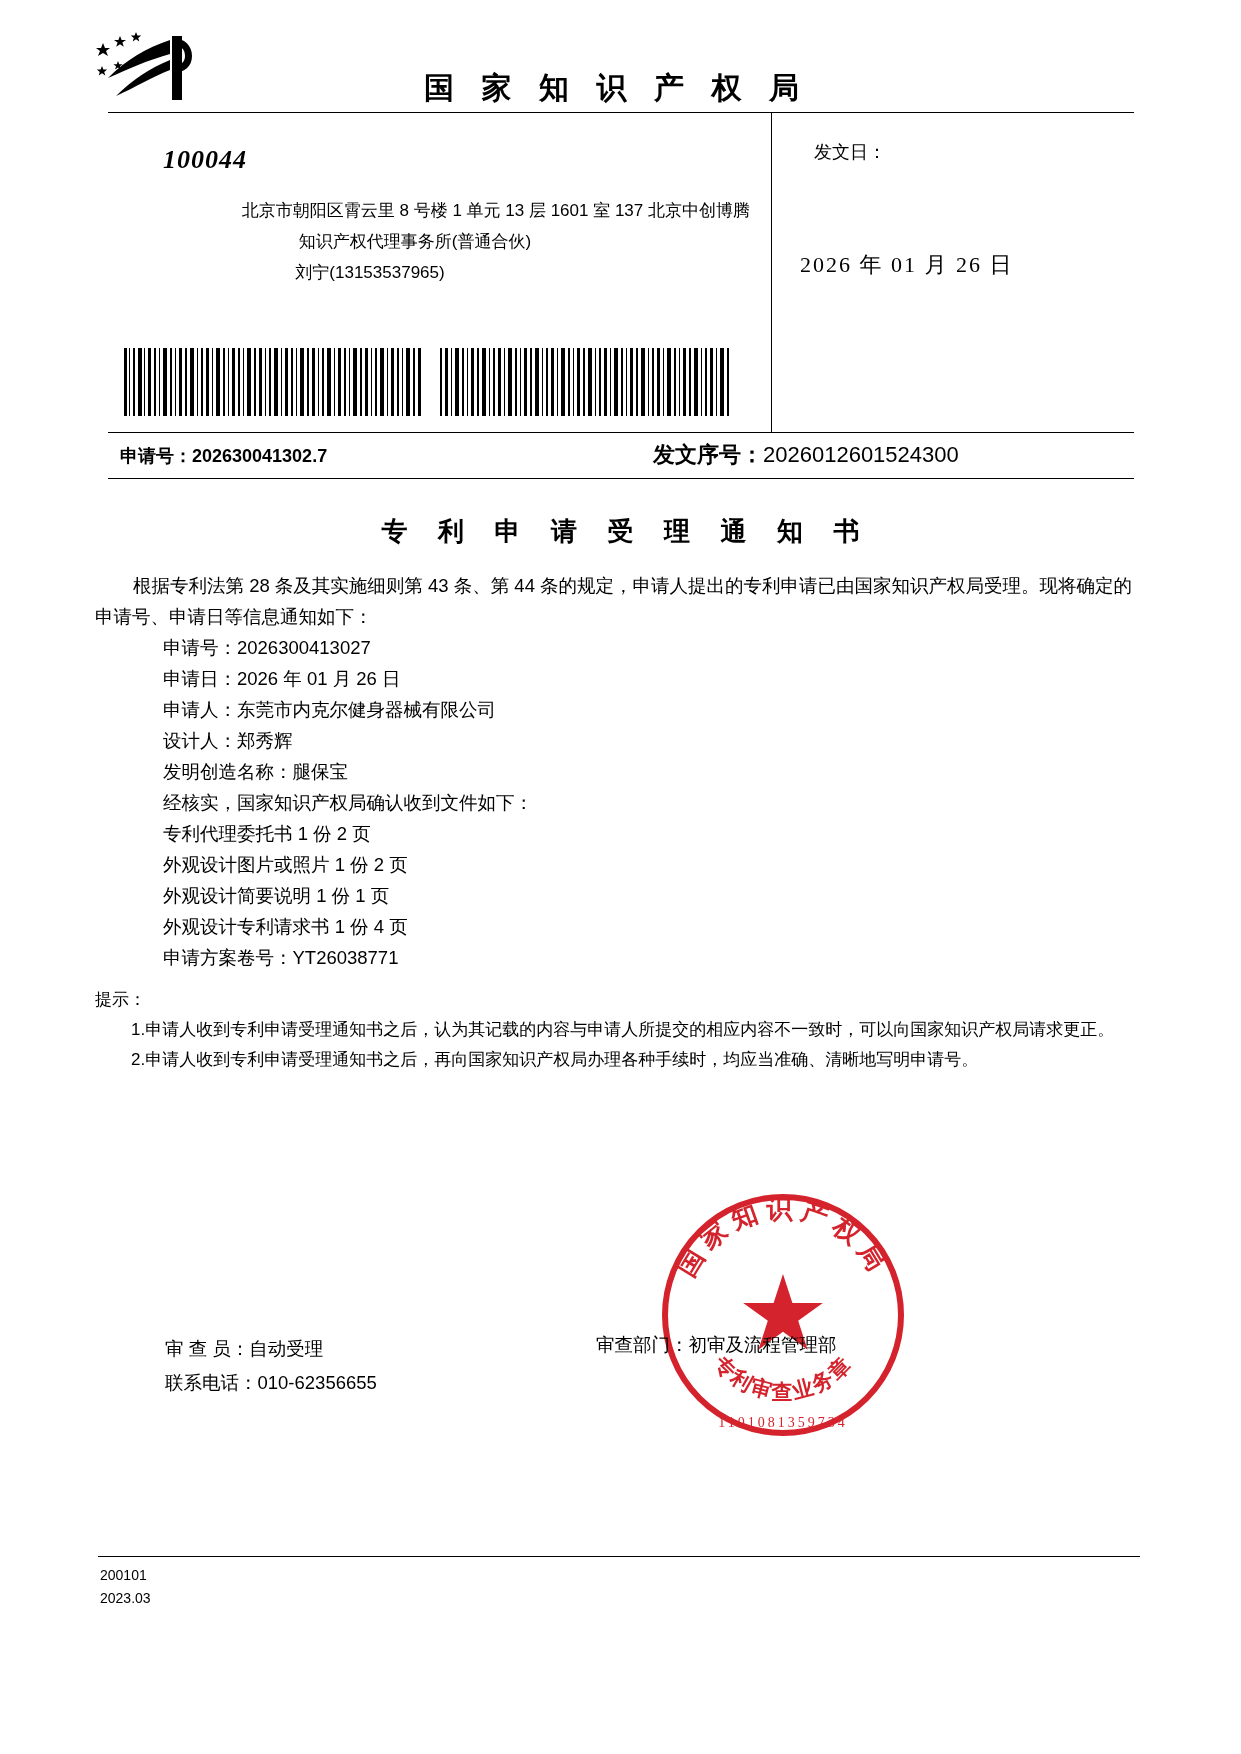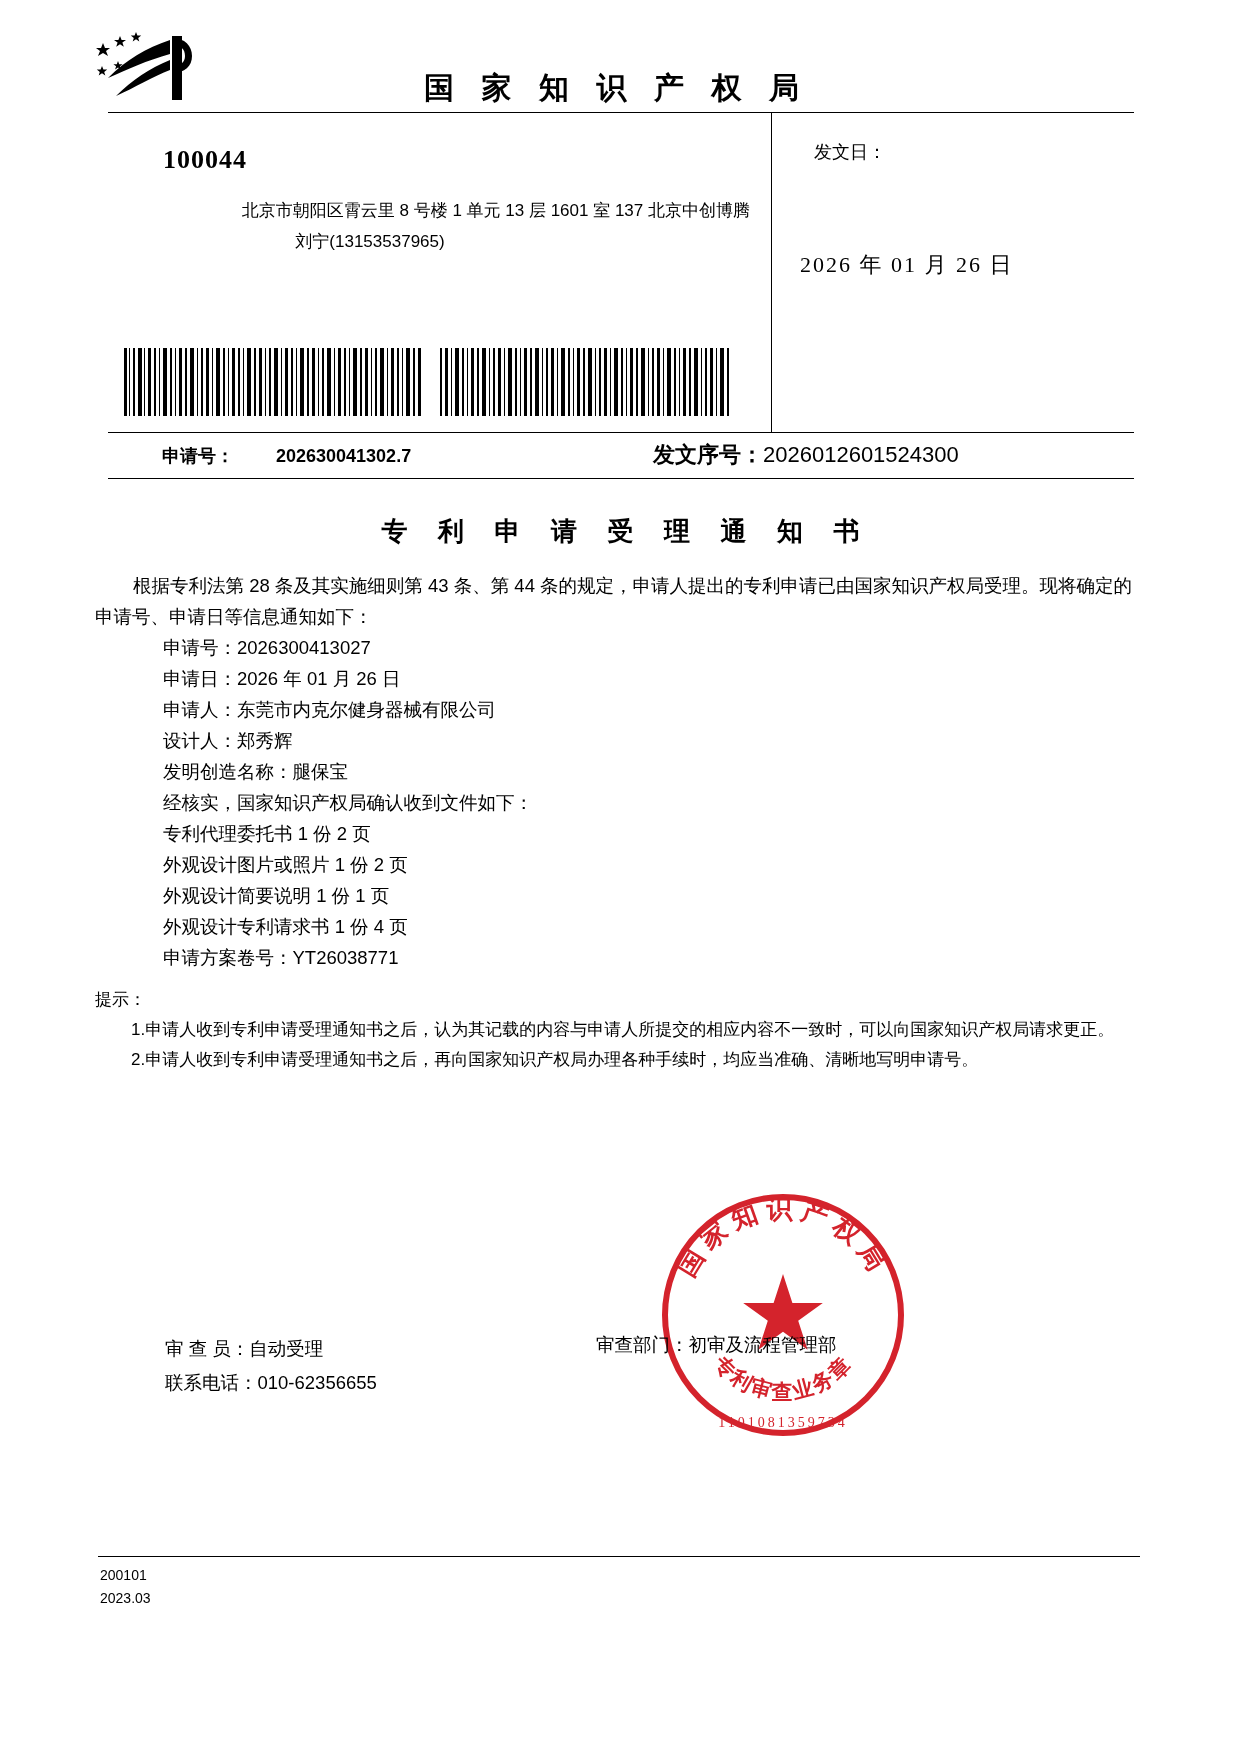--- a/index.html
+++ b/index.html
@@ -66,20 +66,21 @@
   }
 
   
   .postcode {
     position: absolute;
     left: 163px;
     top: 145px;
     font-size: 26px;
     font-weight: bold;
     letter-spacing: 1px;
+    font-style: italic;
   }
   .addr {
     position: absolute;
     left: 120px;
     top: 195px;
     width: 630px;
     text-align: center;
     font-size: 17px;
     line-height: 31px;
     font-family: "Liberation Sans", sans-serif;
@@ -118,21 +119,21 @@
   .barcode svg { display: block; width: 100%; height: 100%; }
 
   
   .appno {
     position: absolute;
     left: 120px;
     top: 444px;
     font-size: 18px;
     font-family: "Liberation Sans", sans-serif;
   }
-  .appno b { font-weight: bold; margin-left: 42px; }
+  .appno b { font-weight: bold; }
   .docno {
     position: absolute;
     left: 613px;
     top: 440px;
     font-size: 22px;
     font-family: "Liberation Sans", sans-serif;
     margin-left: 40px;
   }
   .docno .lbl { font-weight: bold; }
 
@@ -256,20 +257,21 @@
     </div>
     <div class="org-title">国 家 知 识 产 权 局</div>
   </div>
 
   <div class="rule r1"></div>
   <div class="vsep"></div>
 
   <div class="postcode">100044</div>
   <div class="addr">
     <div class="l1">北京市朝阳区霄云里 8 号楼 1 单元 13 层 1601 室 137  北京中创博腾</div>
+    <div class="l2">知识产权代理事务所(普通合伙)</div>
     <div class="l3">刘宁(13153537965)</div>
   </div>
 
   <div class="issue-label">发文日：</div>
   <div class="issue-date">2026 年 01 月 26 日</div>
 
   <div class="barcode b1">
     <svg viewBox="0 0 300 68" preserveAspectRatio="none" xmlns="http://www.w3.org/2000/svg">
       <g fill="#000">
         <rect x="0" y="0" width="3" height="68"></rect>

